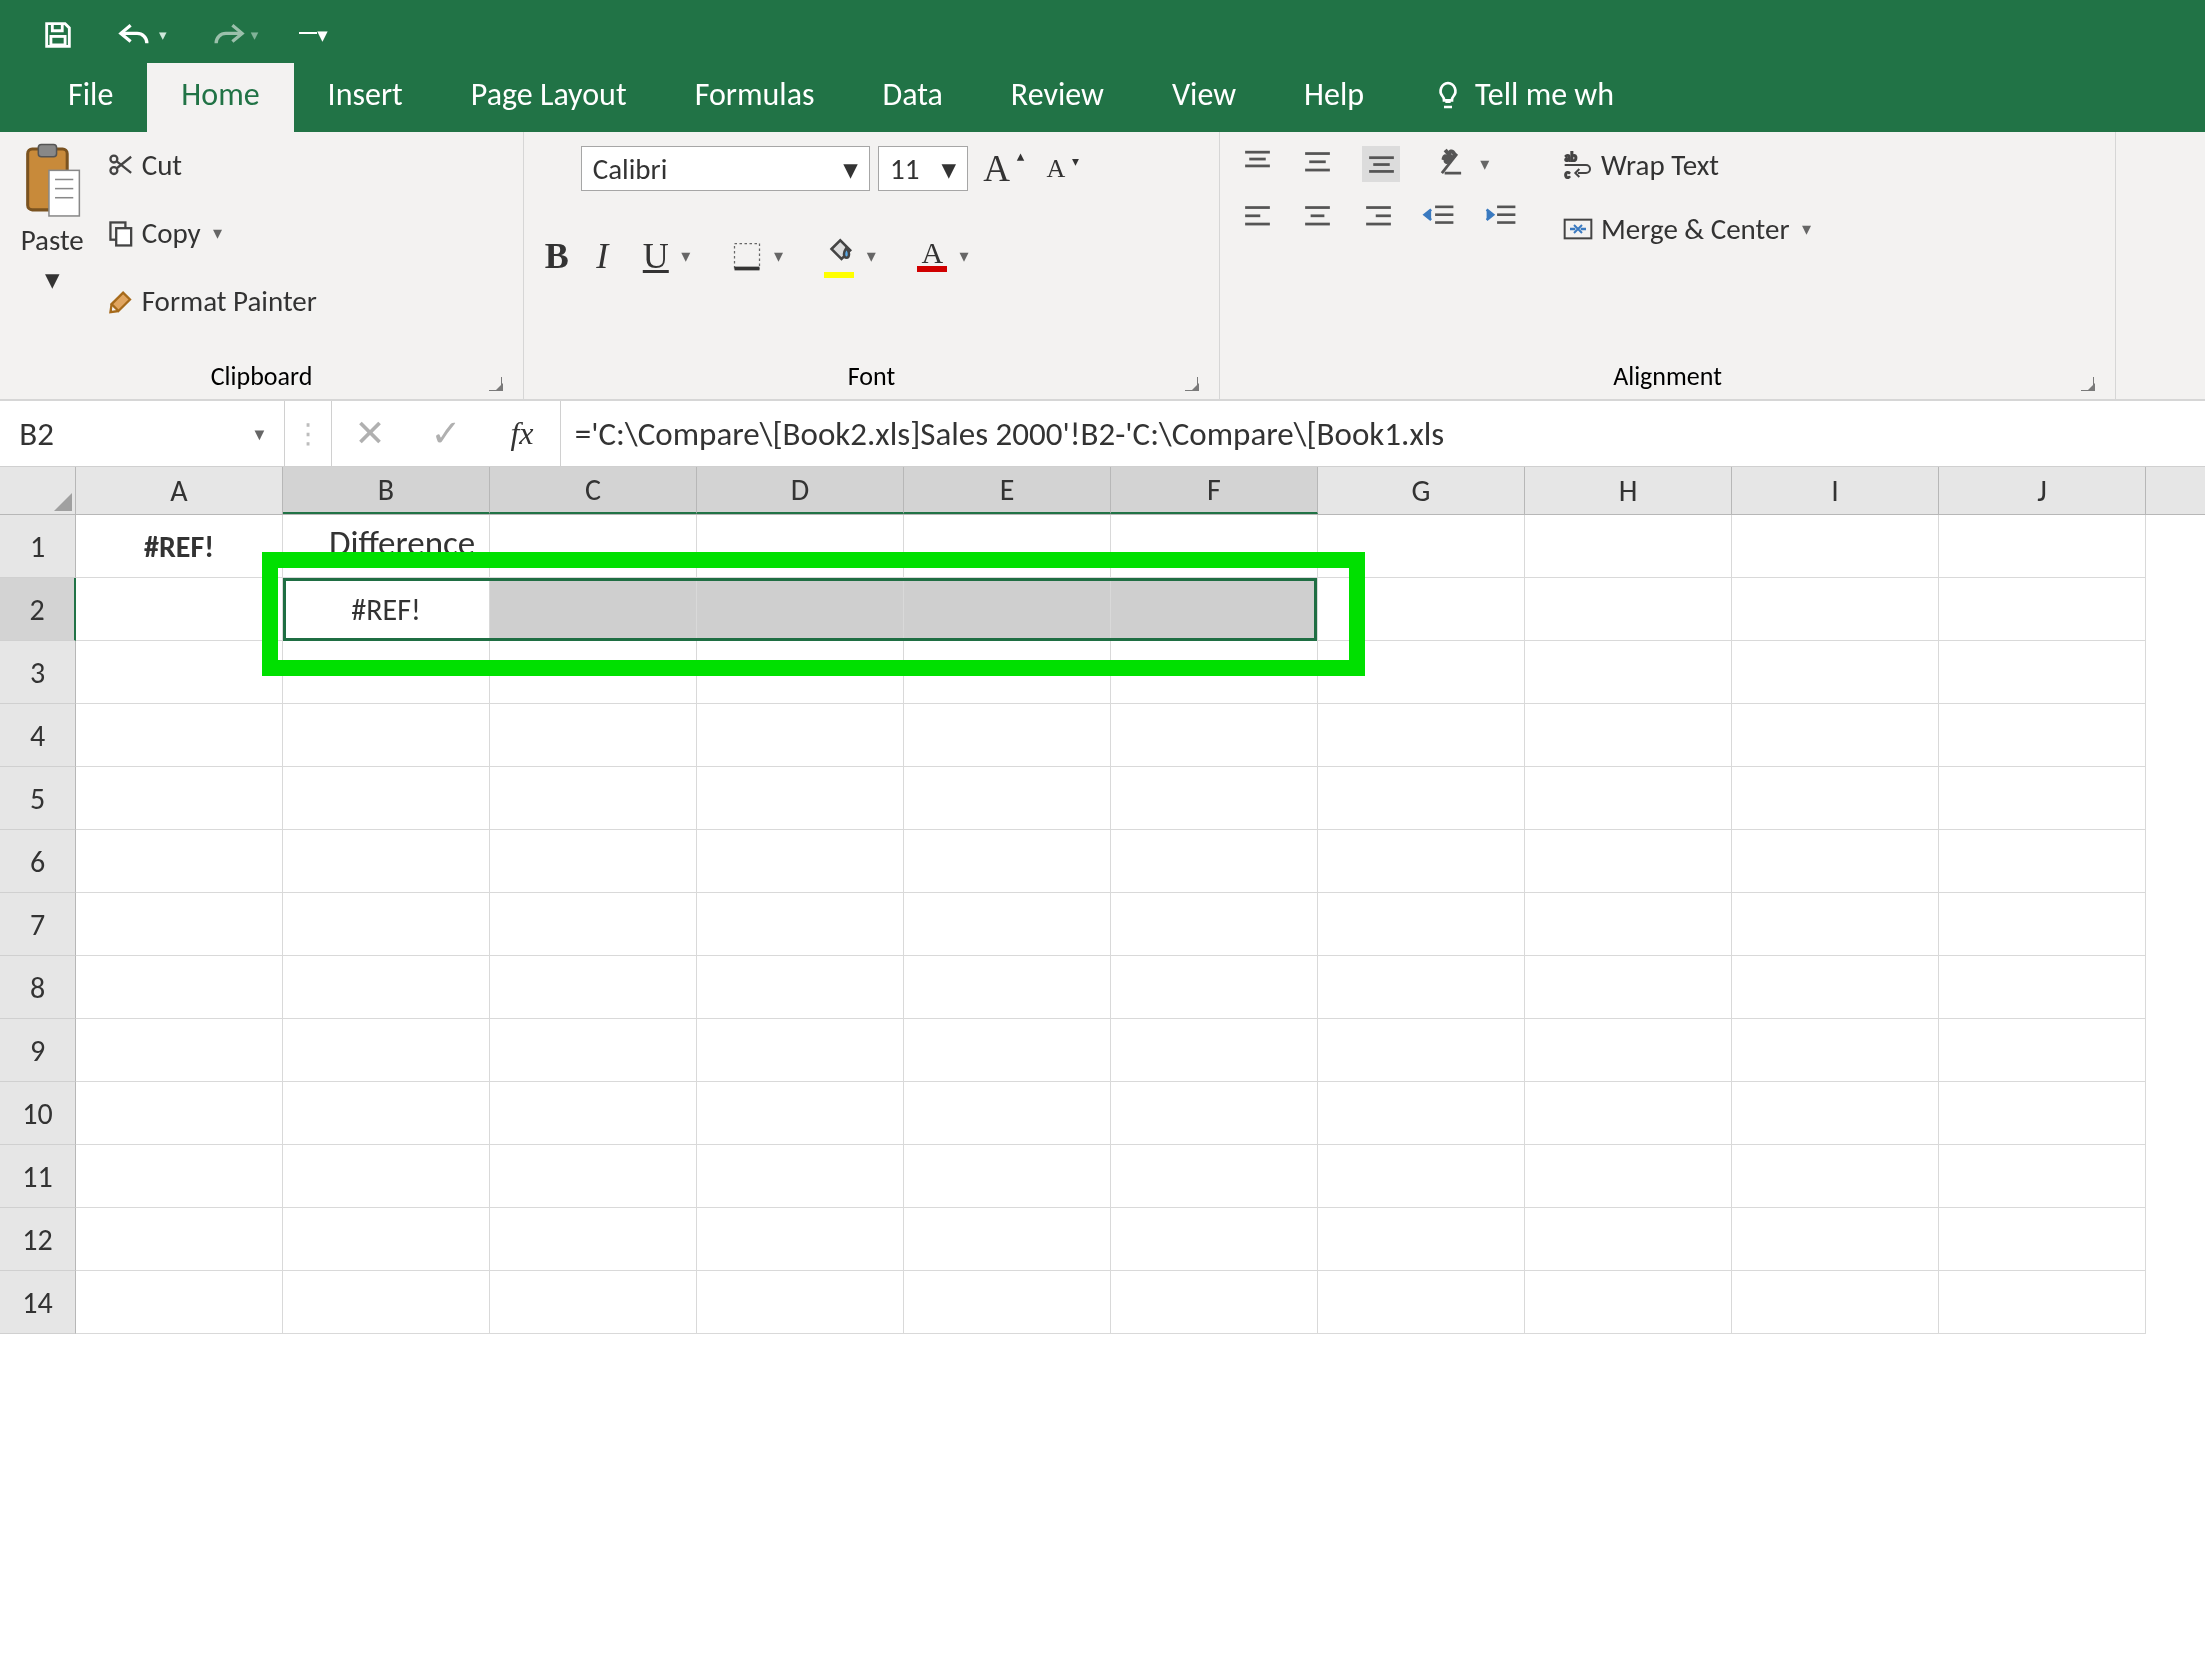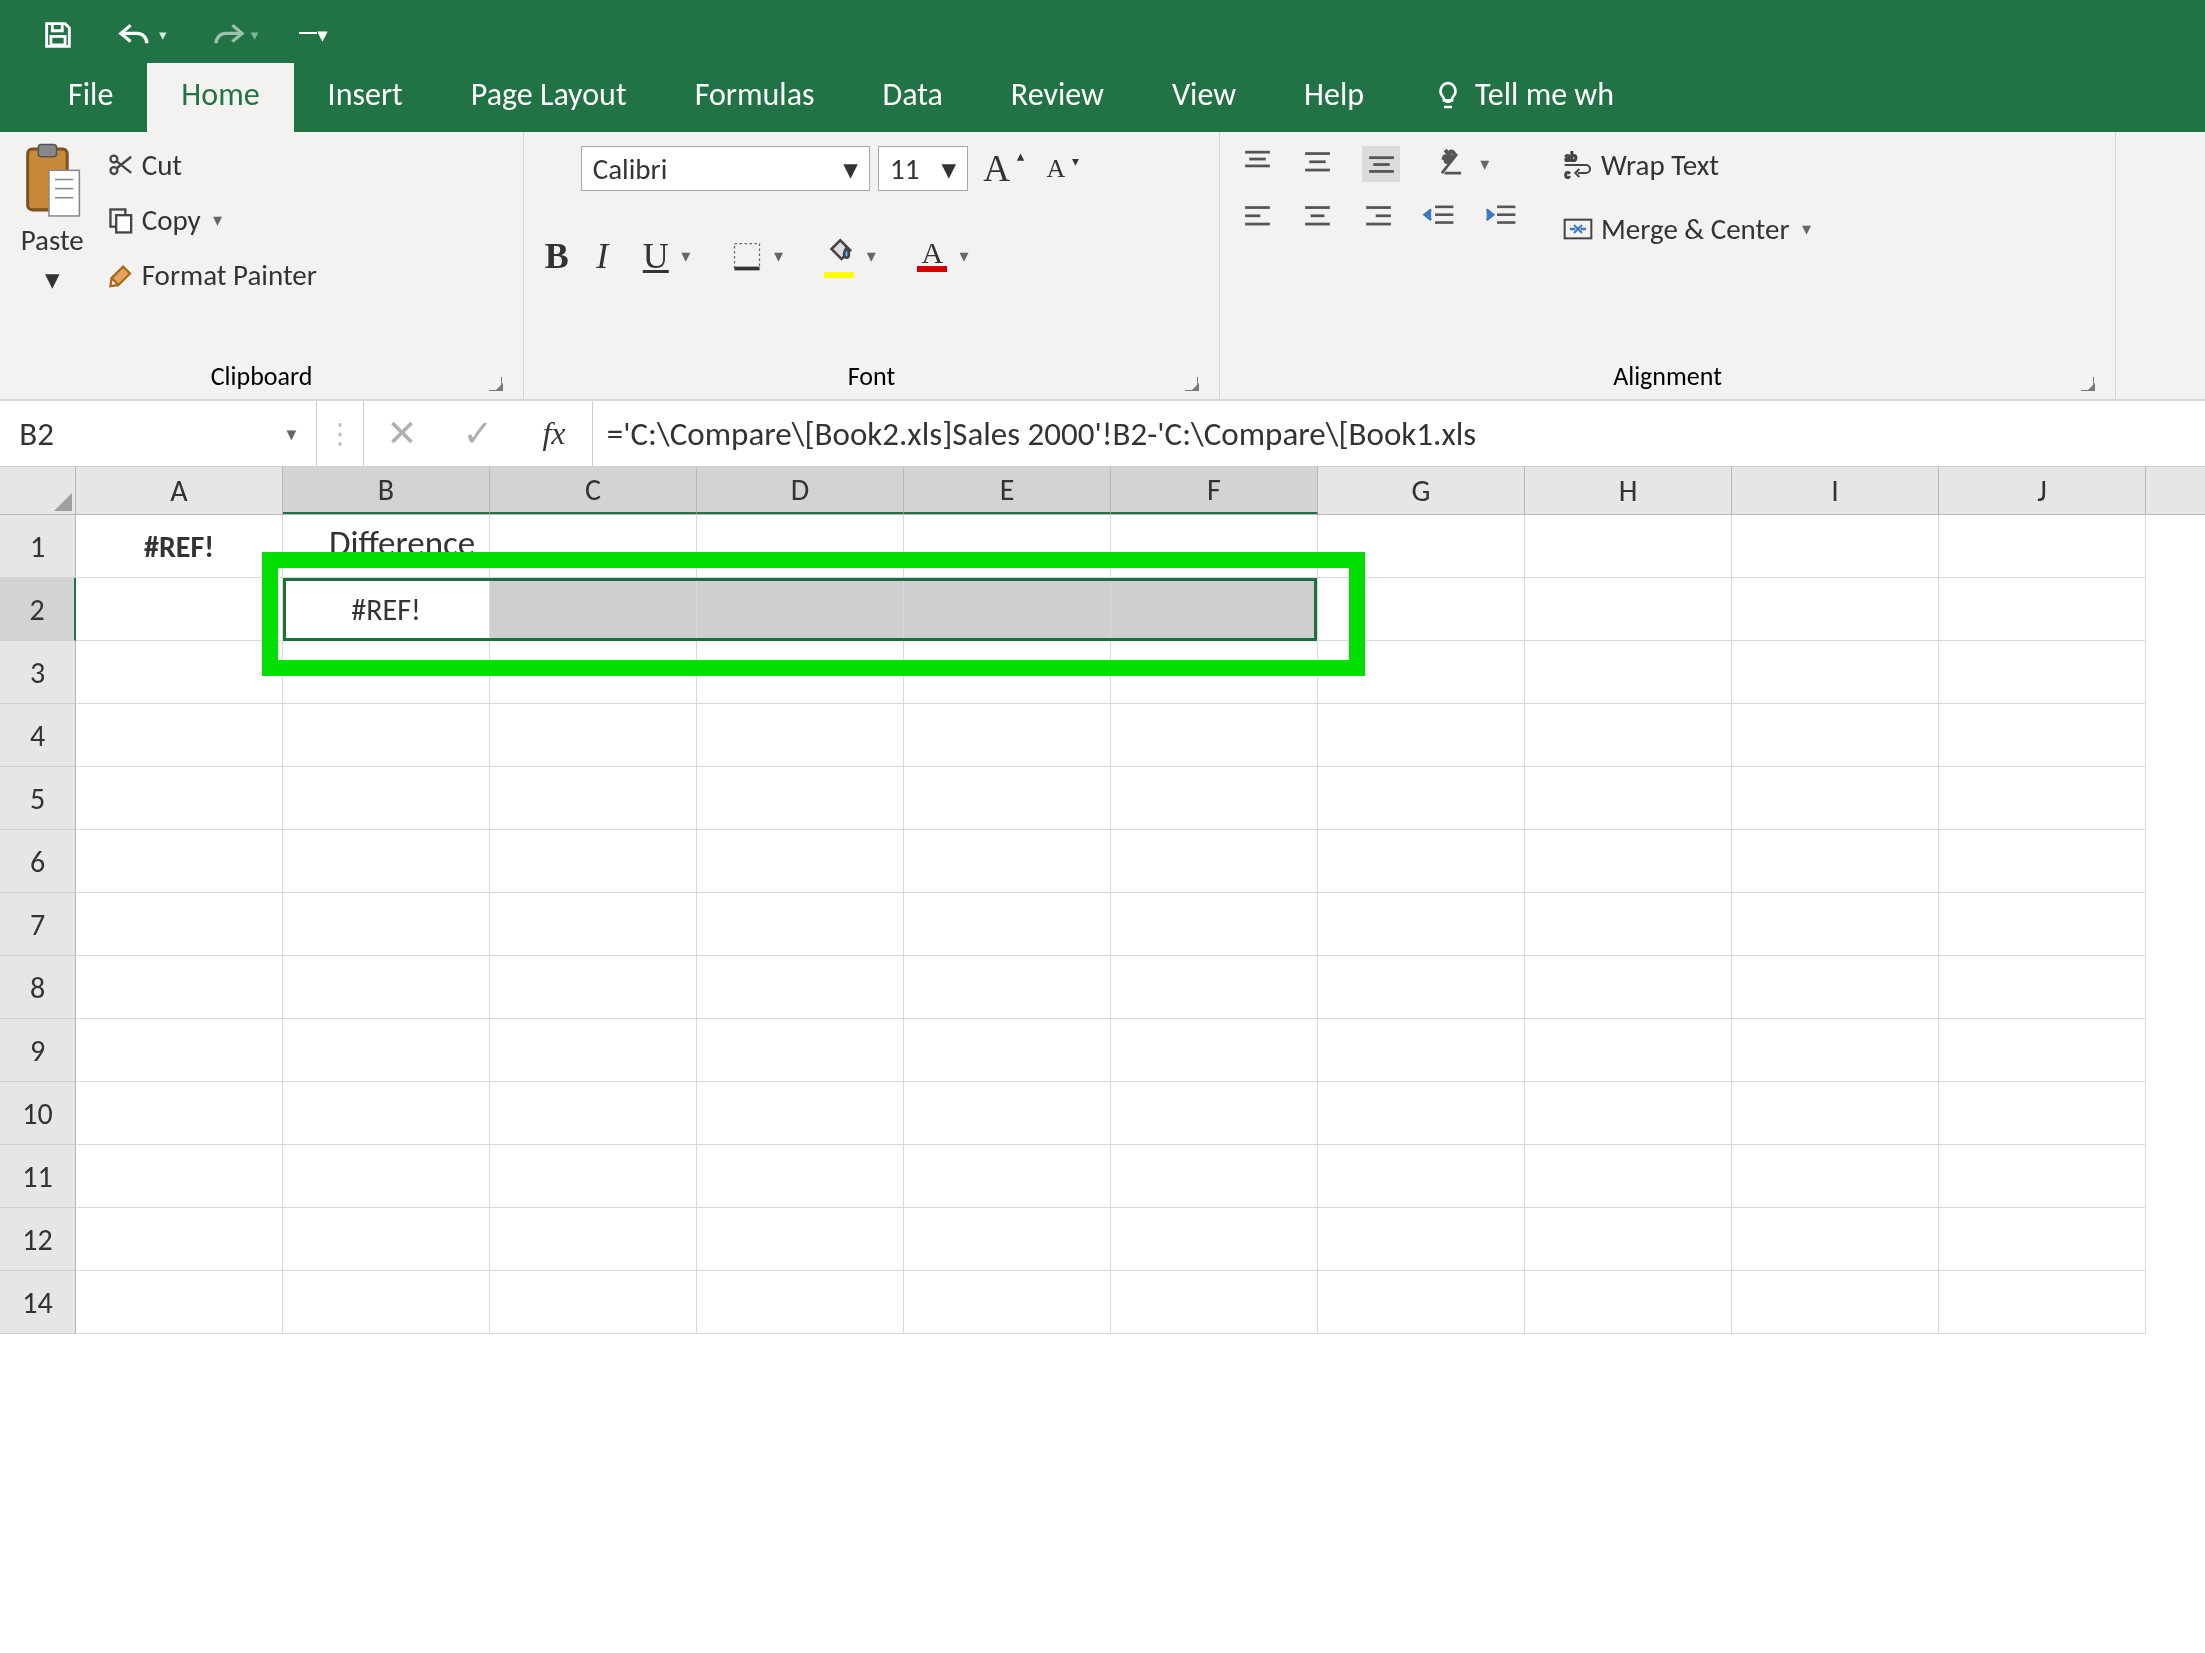--- a/index.html
+++ b/index.html
@@ -89,21 +89,21 @@
     display:flex; align-items:center; gap:6.9px;
     font-size: 29px; color:#333;
     padding: 4.1px 6.9px;
     white-space: nowrap;
   }
   .ctrl .caret { color:#666; font-size:18px; margin-left:5.5px; }
 
   
   .paste-big { display:flex; flex-direction:column; align-items:center; gap:2.8px; font-size:29px; }
   .paste-icon { width:62px; height:76px; }
-  .clip-side { display:flex; flex-direction:column; gap:11px; }
+  .clip-side { display:flex; flex-direction:column; gap:24px; }
   .scissors, .copy-icn, .brush { width:27.6px; height:27.6px; }
 
   
   .font-row { display:flex; align-items:center; gap:8.3px;padding-left:36px; }
   .combo {
     background:#fff; border:0.7px solid #a6a6a6; height:45px;
     display:flex; align-items:center; padding:0 11px; font-size:29px;
   }
   .combo.font { width:289px; justify-content:space-between; }
   .combo.size { width:90px; justify-content:space-between; }
@@ -127,21 +127,21 @@
   .orientation-icn { width:33px; height:33px; }
 
   
   .formula-row {
     height: 66px;
     background:#fff;
     border-bottom: 1.4px solid #d0d0d0;
     display:flex; align-items:stretch;
   }
   .namebox {
-    width: 317px;
+    width: 285px;
     border-right:1.4px solid #d0d0d0;
     display:flex; align-items:center; justify-content:space-between;
     padding:0 16.5px 0 19.3px;
     font-size:33px;
   }
   .namebox .dd { color:#666; font-size:16.5px; }
   .fb-sep { width:47px; border-right:1.4px solid #d0d0d0; display:flex; align-items:center; justify-content:center; color:#bdbdbd; font-size:27.6px; }
   .fb-btn { width:76px; display:flex; align-items:center; justify-content:center; color:#b0b0b0; font-size:37px; }
   .fb-fx { width:76px; display:flex; align-items:center; justify-content:center; font-style:italic; font-size:32px; font-family:"Times New Roman",serif; }
   .fb-input {

